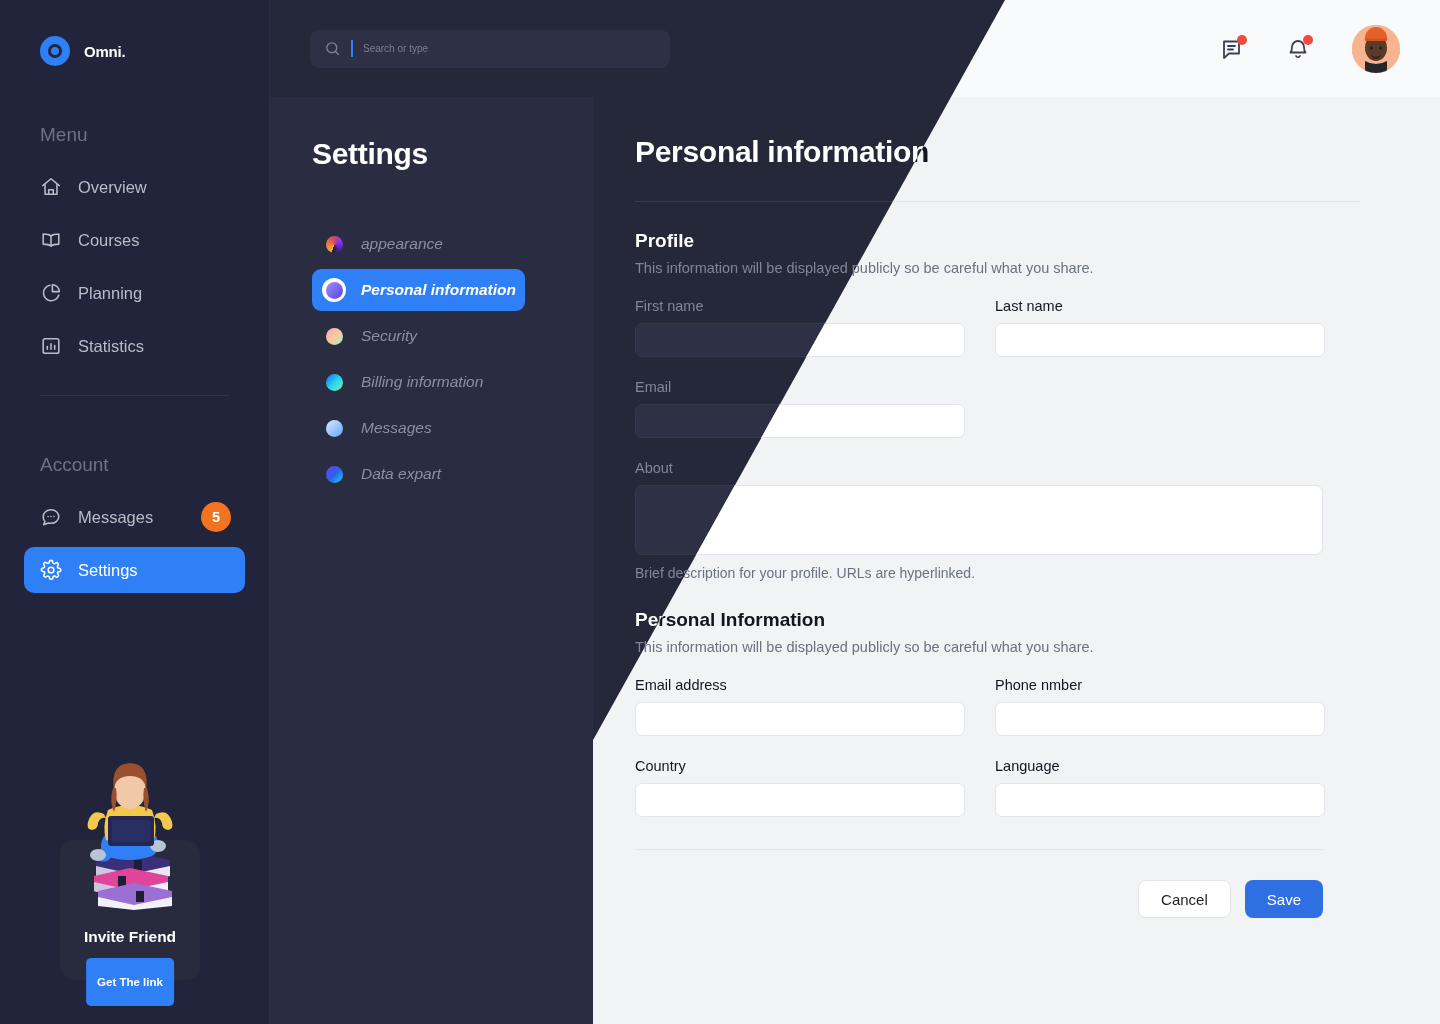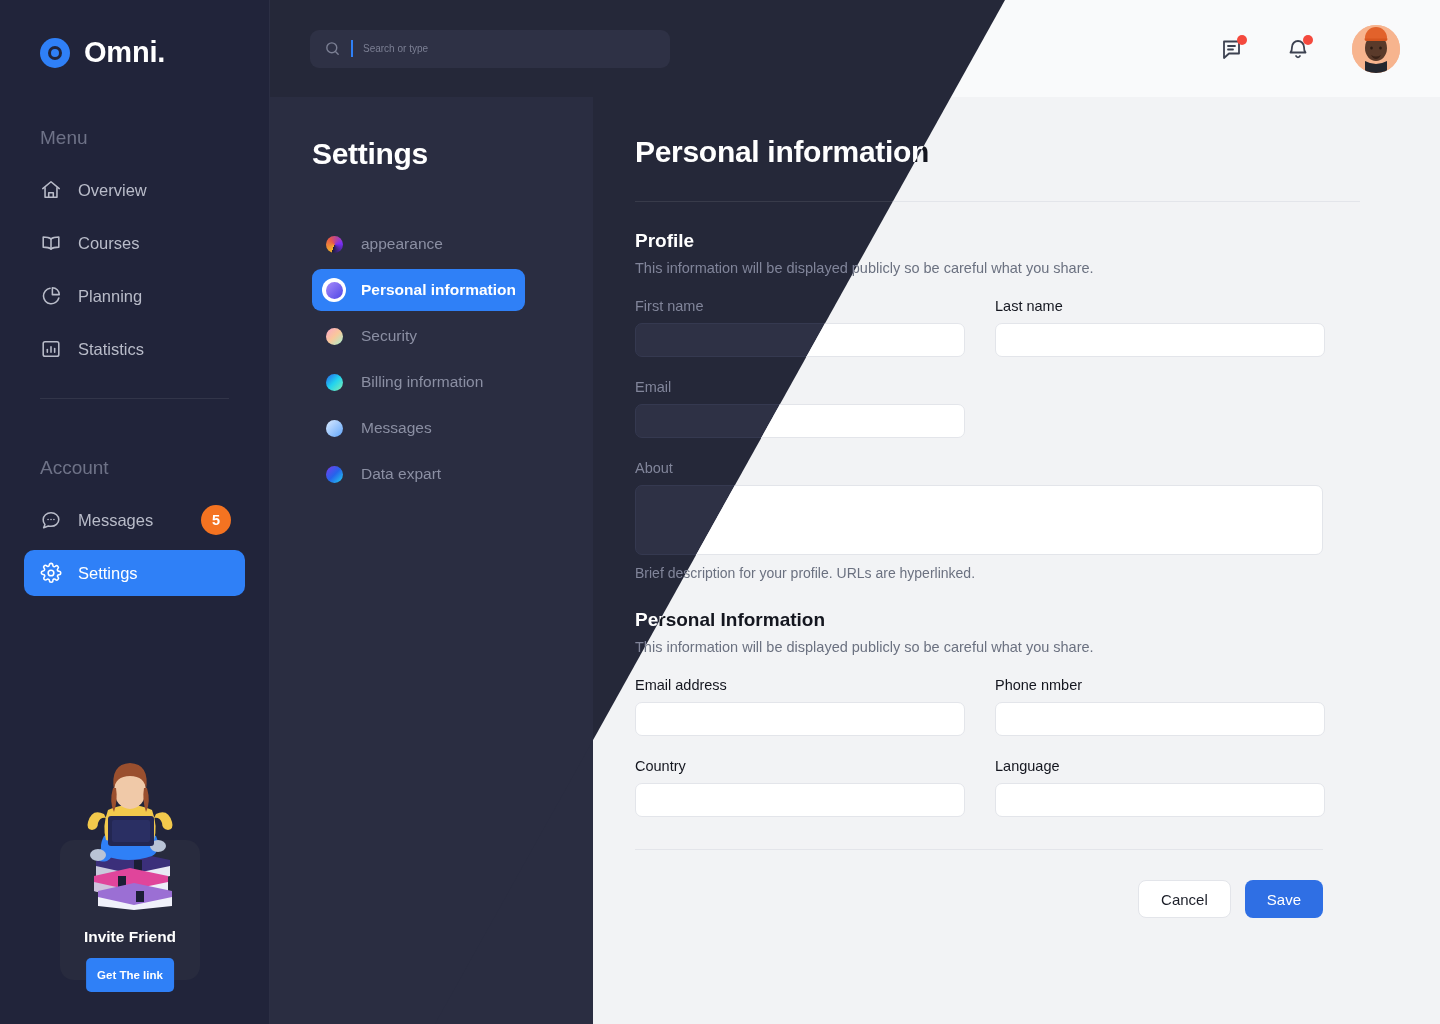--- a/index.html
+++ b/index.html
@@ -30,21 +30,21 @@
 
   .brand { display: flex; align-items: center; gap: 14px; padding: 36px 0 0 40px; }
   .brand-mark {
     width: 30px; height: 30px; border-radius: 50%;
     background: #2f80f7; display: flex; align-items: center; justify-content: center;
   }
   .brand-mark i {
     width: 14px; height: 14px; border-radius: 50%;
     border: 3px solid #21243a; background: transparent; display: block;
   }
-  .brand-name { color: #fff; font-size: 29px; font-weight: 700; letter-spacing: -.2px; }
+  .brand-name { color: #fff; font-size: 15px; font-weight: 700; letter-spacing: -.2px; }
 
   .nav-label {
     color: #6e7287; font-size: 19px; padding: 0 0 0 40px; margin-top: 58px;
   }
   .nav { margin-top: 18px; }
   .nav-item {
     display: flex; align-items: center; gap: 16px;
     height: 46px; margin: 7px 24px; padding-left: 16px; border-radius: 10px;
     color: #b9bcc9; font-size: 16.5px; cursor: pointer;
   }
@@ -73,21 +73,21 @@
     position: absolute; left: 50%; transform: translateX(-50%);
     top: -80px; width: 112px; height: 150px;
   }
   .invite-title {
     position: absolute; left: 0; right: 0; top: 88px;
     text-align: center; color: #fff; font-size: 15.5px; font-weight: 600;
   }
   .invite-btn {
     position: absolute; left: 50%; transform: translateX(-50%); top: 118px;
     background: #2f80f7; color: #fff; font-size: 11.5px; font-weight: 600;
-    border: none; border-radius: 5px; padding: 11px 11px; cursor: pointer;
+    border: none; border-radius: 5px; padding: 18px 11px; cursor: pointer;
     white-space: nowrap;
   }
 
   
   .topbar {
     position: absolute; left: 270px; top: 0; right: 0; height: 97px;
     display: flex; align-items: center; padding: 0 40px 0 40px;
   }
   .dark .topbar { background: #252839; }
   .light .topbar { background: #f9fafb; }
@@ -124,21 +124,21 @@
 
   
   .settings-panel {
     position: absolute; left: 270px; top: 97px; width: 323px; bottom: 0;
     padding: 40px 0 0 42px;
   }
   .dark .settings-panel { background: #2a2d41; }
   .light .settings-panel { background: #2a2d41; }
   .settings-title { color: #fff; font-size: 30px; font-weight: 700; letter-spacing: -.3px; }
 
-  .set-list { margin-top: 52px; }
+  .set-list { margin-top: 52px; font-style: italic; }
   .set-item {
     display: flex; align-items: center; gap: 15px;
     height: 42px; width: 213px; border-radius: 9px; padding-left: 10px;
     color: #8b8fa3; font-size: 15.5px; cursor: pointer; margin-bottom: 4px;
   }
   .set-item.active { background: #2f80f7; color: #fff; font-weight: 600; }
   .gdot {
     width: 24px; height: 24px; border-radius: 50%; flex: 0 0 24px;
     display: flex; align-items: center; justify-content: center;
   }

